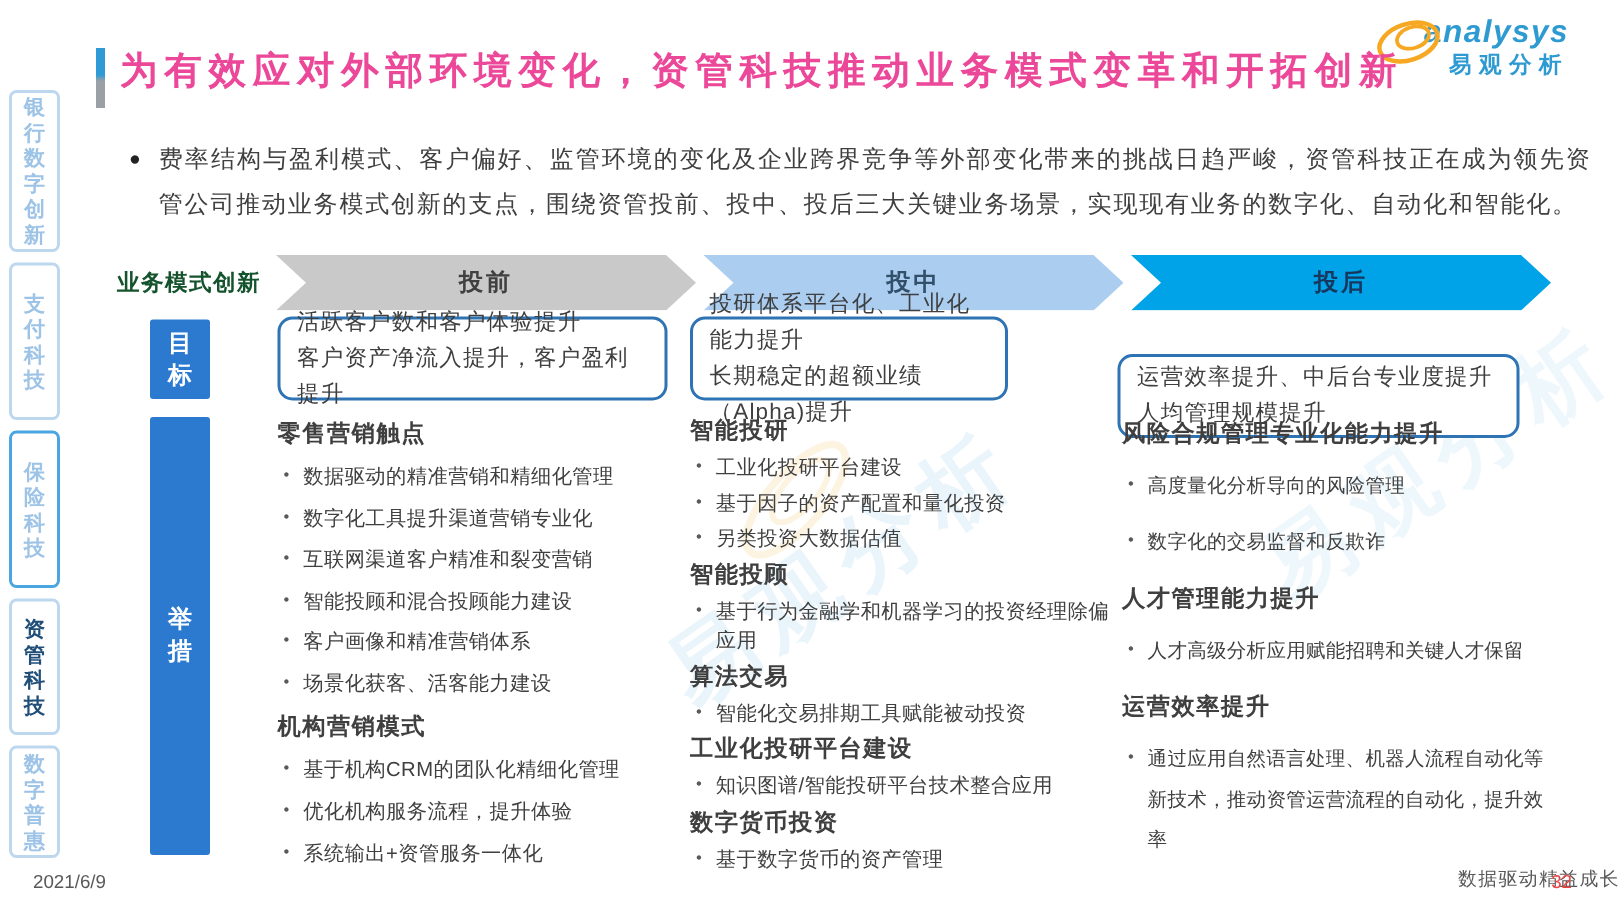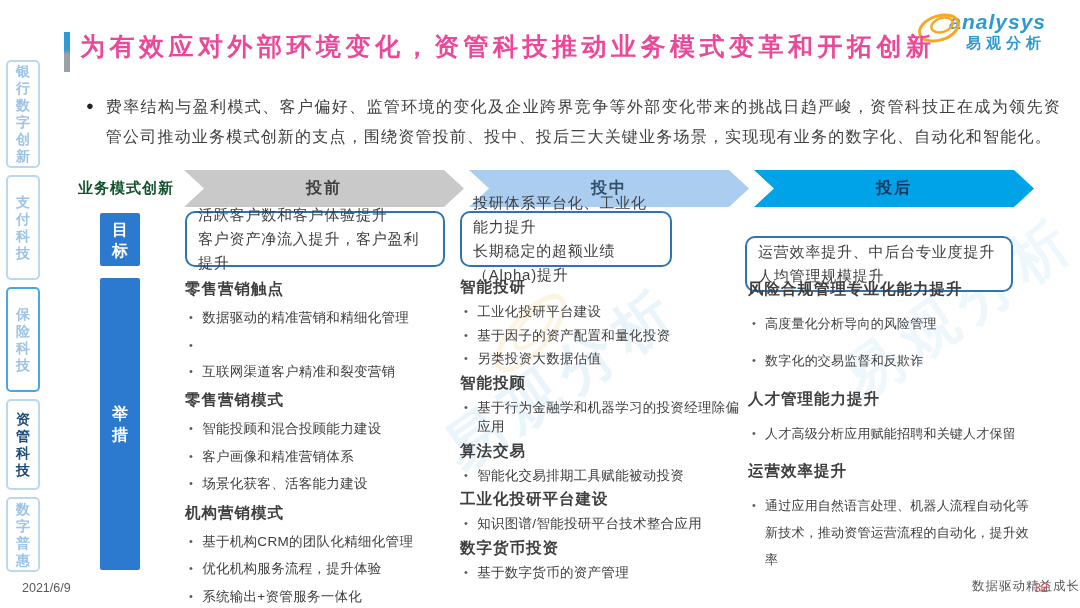--- a/index.html
+++ b/index.html
@@ -169,26 +169,26 @@
     </div>
 
     <div class="mcol mcol-0">
       <div class="group-h">零售营销触点</div>
       <div class="item">
           <span class="b">•</span>
           <span>数据驱动的精准营销和精细化管理</span>
         </div>
       <div class="item">
           <span class="b">•</span>
+          <span>数字化工具提升渠道营销专业化</span>
         </div>
       <div class="item">
           <span class="b">•</span>
           <span>互联网渠道客户精准和裂变营销</span>
         </div>
-      <div class="group-h">零售营销模式</div>
       <div class="item">
           <span class="b">•</span>
           <span>智能投顾和混合投顾能力建设</span>
         </div>
       <div class="item">
           <span class="b">•</span>
           <span>客户画像和精准营销体系</span>
         </div>
       <div class="item">
           <span class="b">•</span>

